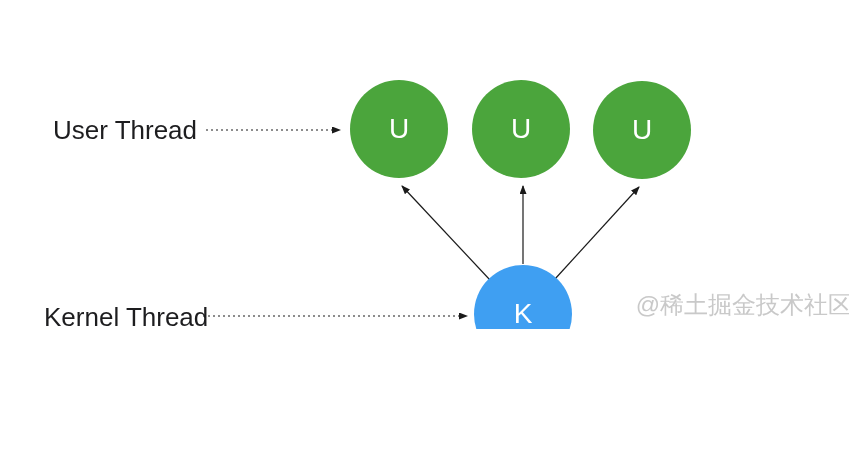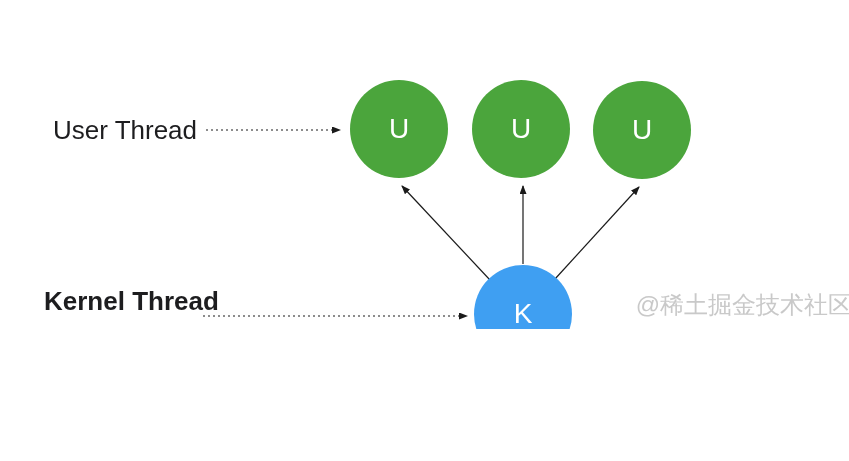--- a/index.html
+++ b/index.html
@@ -45,21 +45,21 @@
   .node-u3 { left: 577px; top: 81px; }
   .node-k  { left: 458px; top: 265px; }
   .side-label {
     position: absolute;
     color: var(--label-color);
     font-size: 26px;
     line-height: 30px;
     white-space: nowrap;
   }
   .label-user   { left: 37px; top: 115px; }
-  .label-kernel { left: 28px; top: 286px; font-weight: bold; }
+  .label-kernel { left: 28px; top: 302px; }
   .watermark {
     position: absolute;
     right: 13px;
     bottom: 13px;
     color: var(--watermark-color);
     font-size: 24px;
     line-height: 22px;
     white-space: nowrap;
   }
   svg line, svg path.connector { stroke: var(--arrow-color); }

